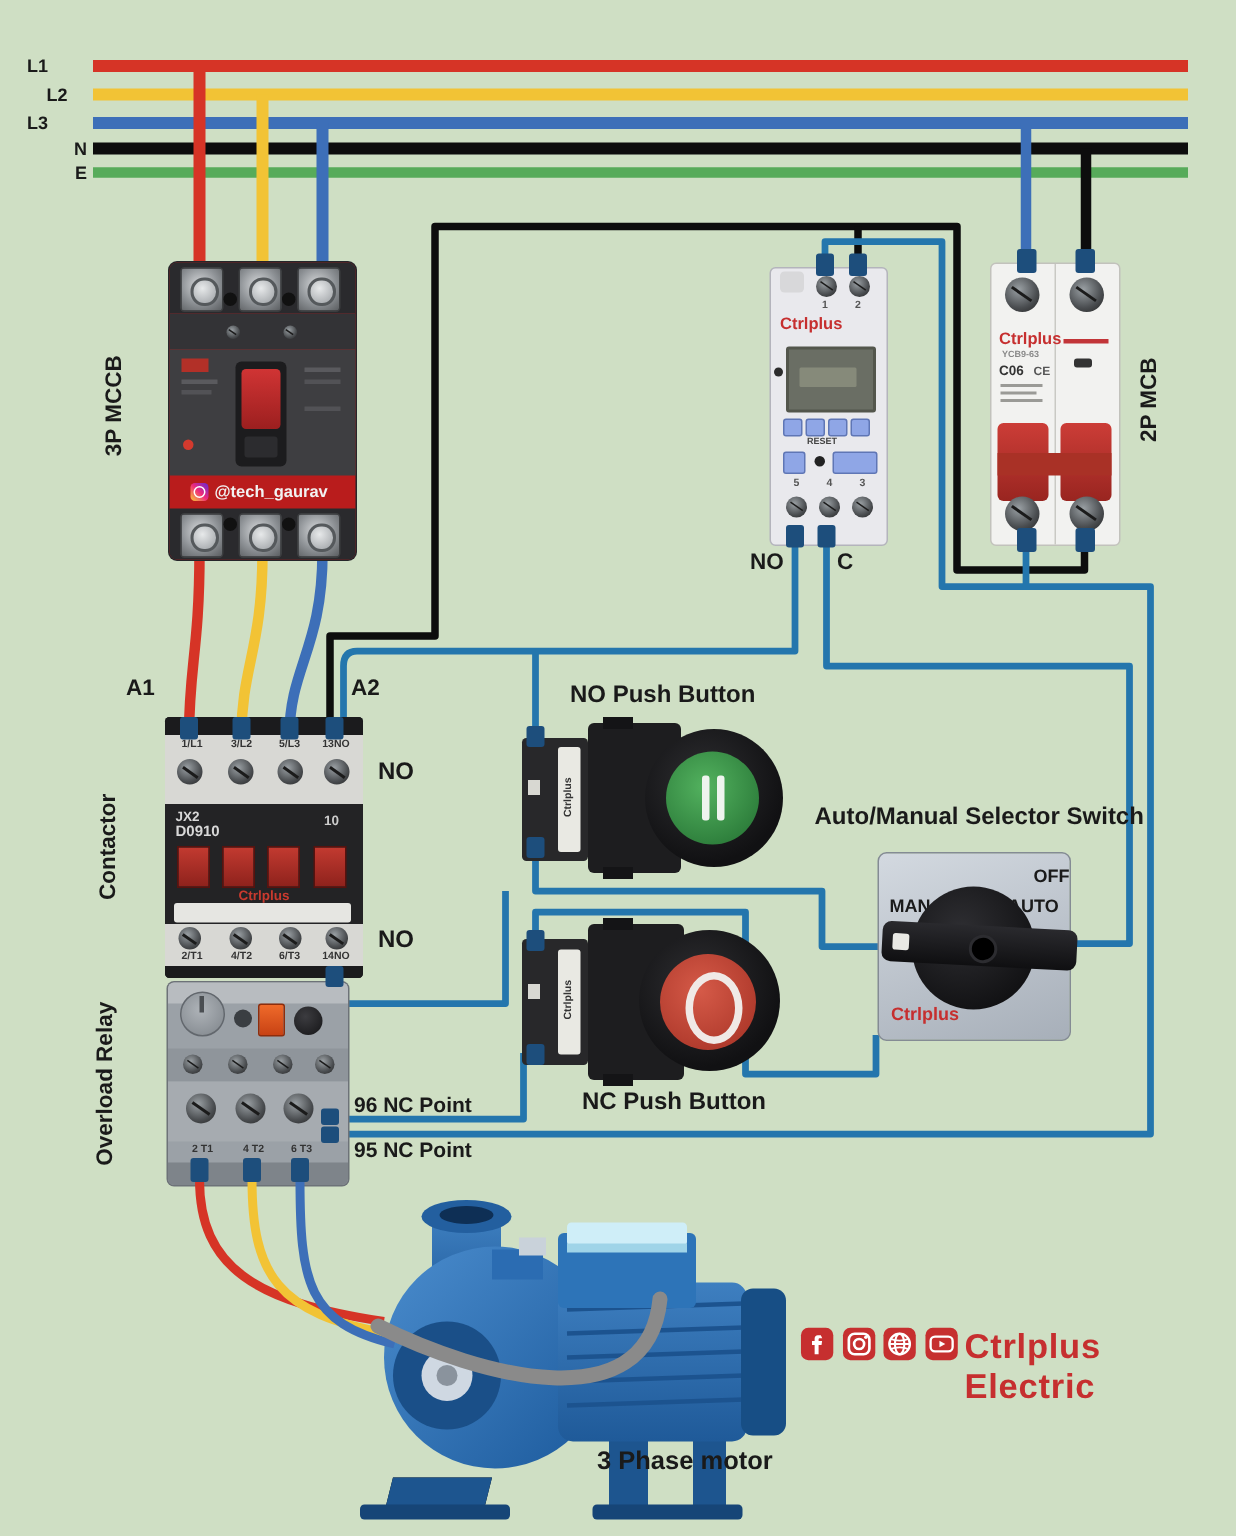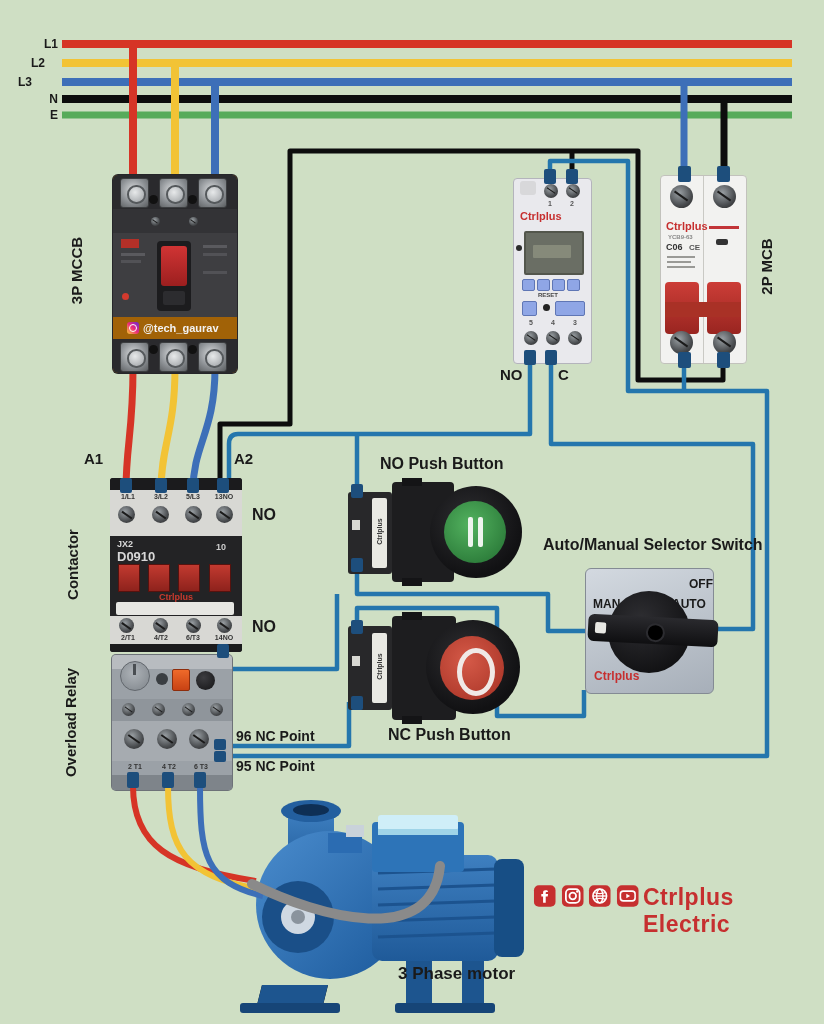--- a/index.html
+++ b/index.html
@@ -8,21 +8,21 @@
   .abs{position:absolute;}
   svg.layer{position:absolute;left:0;top:0;}
   .lbl{position:absolute;font-weight:bold;color:#1a1a1a;white-space:nowrap;}
   .vlabel{position:absolute;font-weight:bold;color:#1a1a1a;white-space:nowrap;
           text-align:center;transform:rotate(-90deg);transform-origin:center;}
   .screw{position:absolute;border-radius:50%;background:radial-gradient(circle at 40% 35%,#9aa0a4,#4a4d50 60%,#222);}
   .screw:after{content:"";position:absolute;left:15%;top:45%;width:70%;height:10%;background:#1b1b1b;transform:rotate(35deg);}
   .silverterm{position:absolute;background:radial-gradient(circle at 45% 40%,#d8dadc,#8e9296 55%,#5a5d60);border-radius:3px;border:1px solid #3c3e40;}
   .silverterm:after{content:"";position:absolute;left:24%;top:22%;width:52%;height:52%;border-radius:50%;border:2px solid #55595c;background:radial-gradient(circle at 40% 35%,#e7e9ea,#9b9fa3);}
   
-  #mccb{left:113px;top:175px;width:124px;height:198px;background:#a16207;border-radius:5px;box-shadow:0 0 0 1px #26262a;text-decoration:underline;}
+  #mccb{left:113px;top:175px;width:124px;height:198px;background:#b91c1c;border-radius:5px;box-shadow:0 0 0 1px #26262a;text-decoration:underline;}
   
   #contactor{left:110px;top:478px;width:132px;height:174px;background:#232325;border-radius:3px;}
   
   #overload{left:112px;top:655px;width:120px;height:135px;background:#9ba1a7;border-radius:4px;box-shadow:0 0 0 1px #6d7278;}
   
   #timer{left:513px;top:178px;width:77px;height:184px;background:#e9e9ed;border:1px solid #b4b4bc;border-radius:4px;}
   
   #mcb{left:660px;top:175px;width:85px;height:187px;background:#f2f2f0;border:1px solid #c2c2bc;border-radius:4px;}
   
   #selector{left:585px;top:568px;width:127px;height:124px;border-radius:6px;border:1px solid #848b94;
@@ -117,21 +117,21 @@
       <span class="tinytxt" style="left:36px;top:3px;width:30px;font-size:7px;text-align:center">3/L2</span>
       <span class="tinytxt" style="left:68px;top:3px;width:30px;font-size:7px;text-align:center">5/L3</span>
       <span class="tinytxt" style="left:98px;top:3px;width:32px;font-size:7px;text-align:center">13NO</span>
       <div class="screw" style="left:8px;top:16px;width:17px;height:17px"></div>
       <div class="screw" style="left:42px;top:16px;width:17px;height:17px"></div>
       <div class="screw" style="left:75px;top:16px;width:17px;height:17px"></div>
       <div class="screw" style="left:106px;top:16px;width:17px;height:17px"></div>
     </div>
     <div class="abs" style="left:0;top:58px;width:132px;height:80px;background:#232325">
       <span class="tinytxt" style="left:7px;top:3px;font-size:9px;color:#d8d8d8">JX2</span>
-      <span class="tinytxt" style="left:7px;top:13px;font-size:13px;color:#d8d8d8">D0910</span>
+      <span class="tinytxt" style="left:7px;top:13px;font-size:10px;color:#d8d8d8">D0910</span>
       <span class="tinytxt" style="left:106px;top:6px;font-size:9px;color:#cccccc">10</span>
       <div class="redwin" style="left:8px;top:28px;width:20px;height:26px"></div>
       <div class="redwin" style="left:38px;top:28px;width:20px;height:26px"></div>
       <div class="redwin" style="left:68px;top:28px;width:20px;height:26px"></div>
       <div class="redwin" style="left:99px;top:28px;width:20px;height:26px"></div>
       <span class="tinytxt" style="left:0;top:56px;width:132px;text-align:center;font-size:9px;color:#c93a2e">Ctrlplus</span>
       <div class="abs" style="left:6px;top:66px;width:118px;height:13px;background:#e6e6e2;border-radius:2px"></div>
     </div>
     <div class="abs" style="left:0;top:138px;width:132px;height:28px;background:#d8d8d4">
       <div class="screw" style="left:9px;top:2px;width:15px;height:15px"></div>
@@ -338,21 +338,21 @@
       <rect x="351" y="620" width="12" height="14" rx="2"></rect>
         <rect x="351" y="696" width="12" height="14" rx="2"></rect>
       <rect x="127" y="772" width="12" height="16" rx="2"></rect>
         <rect x="162" y="772" width="12" height="16" rx="2"></rect>
       <rect x="194" y="772" width="12" height="16" rx="2"></rect>
       <rect x="214" y="739" width="12" height="11" rx="2"></rect>
         <rect x="214" y="751" width="12" height="11" rx="2"></rect>
     </g>
   </svg>
 
-  <span class="lbl" style="left:18px;top:37px;width:40px;text-align:right;font-size:12px;z-index:4">L1</span>
+  <span class="lbl" style="left:18px;top:37px;width:40px;font-size:12px;z-index:4">L1</span>
   <span class="lbl" style="left:18px;top:56px;width:40px;text-align:center;font-size:12px;z-index:4">L2</span>
   <span class="lbl" style="left:18px;top:75px;width:40px;font-size:12px;z-index:4">L3</span>
   <span class="lbl" style="left:18px;top:92px;width:40px;text-align:right;font-size:12px;z-index:4">N</span>
   <span class="lbl" style="left:18px;top:108px;width:40px;text-align:right;font-size:12px;z-index:4">E</span>
 
   <span class="vlabel" style="left:26px;top:262px;width:100px;font-size:15px;z-index:4">3P MCCB</span>
   <span class="vlabel" style="left:22px;top:556px;width:100px;font-size:15px;z-index:4">Contactor</span>
   <span class="vlabel" style="left:8px;top:714px;width:124px;font-size:15px;z-index:4">Overload Relay</span>
   <span class="vlabel" style="left:716px;top:258px;width:100px;font-size:15px;z-index:4">2P MCB</span>
 

